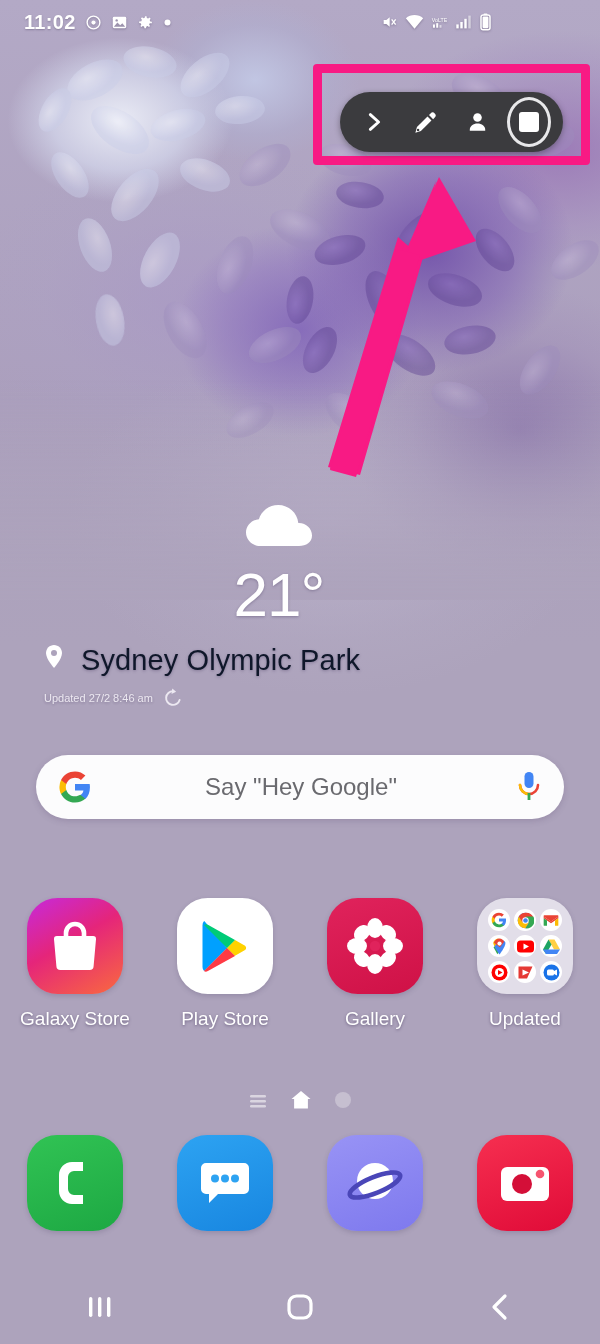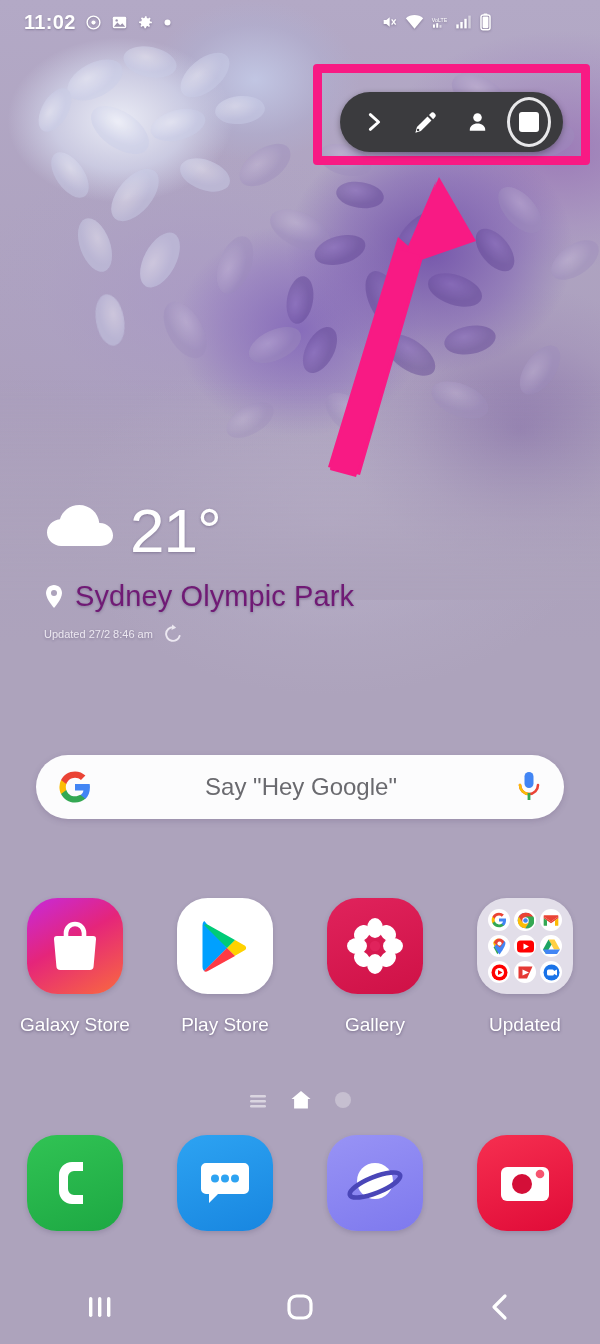--- a/index.html
+++ b/index.html
@@ -72,27 +72,27 @@
   #rec-stop-square{ width:20px; height:20px; background:#fff; border-radius:3px; }
 
   
   #annotation-arrow{ position:absolute; left:300px; top:175px; z-index:35; }
 
   
   #weather{
     position:absolute; left:44px; top:500px; width:470px; z-index:10;
     text-shadow:0 1px 3px rgba(70,58,95,.4);
   }
-  #weather-top{ display:flex; gap:14px; }
+  #weather-top{ display:flex; align-items:center; gap:14px;flex-direction:column; }
   #weather-temp{
     color:#fff; font-size:62px; font-weight:300; line-height:1; letter-spacing:-1px;
   }
   #weather-loc{
-    display:flex; align-items:center; gap:11px; margin-top:18px;
-    color:#701a75; font-size:29px; font-weight:400; letter-spacing:.1px;
+    display:flex; gap:17px; margin-top:18px;
+    color:#0f172a; font-size:29px; font-weight:400; letter-spacing:.1px;
   }
   #weather-updated{
     display:flex; align-items:center; gap:9px; margin-top:10px;
     color:#f0ecf4; font-size:11px; font-weight:400; opacity:.95;
   }
 
   
   #search-bar{
     position:absolute; left:36px; top:755px; width:528px; height:64px;
     background:#fcfcfd; border-radius:34px; display:flex; align-items:center;
@@ -109,21 +109,21 @@
     position:absolute; left:0; top:898px; width:600px;
     display:flex; justify-content:space-around; z-index:10;
   }
   .app{ width:136px; display:flex; flex-direction:column; align-items:center; cursor:pointer; }
   .app-icon{
     width:96px; height:96px; border-radius:30px;
     display:flex; align-items:center; justify-content:center; overflow:hidden;
     box-shadow:0 2px 5px rgba(70,58,95,.22);
   }
   .app-label{
-    margin-top:20px; color:#fff; font-size:19px; font-weight:400;
+    margin-top:14px; color:#fff; font-size:19px; font-weight:400;
     text-shadow:0 1px 3px rgba(60,48,85,.55); white-space:nowrap;
   }
   .squircle{ border-radius:32% / 32%; }
 
   #folder-google{
     background:rgba(238,236,243,.82);
     display:grid; grid-template-columns:repeat(3,1fr); grid-template-rows:repeat(3,1fr);
     gap:4px; padding:11px; border-radius:30px;
   }
   .mini{ width:100%; height:100%; display:flex; align-items:center; justify-content:center;

